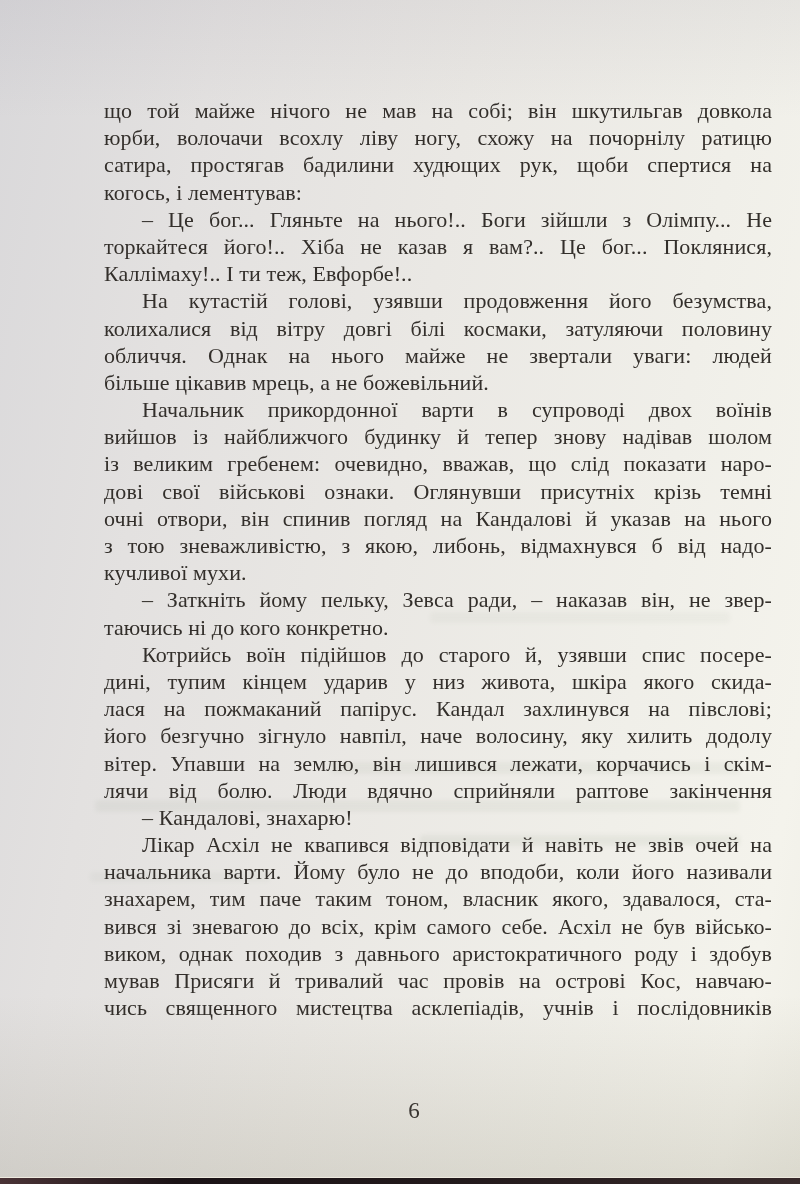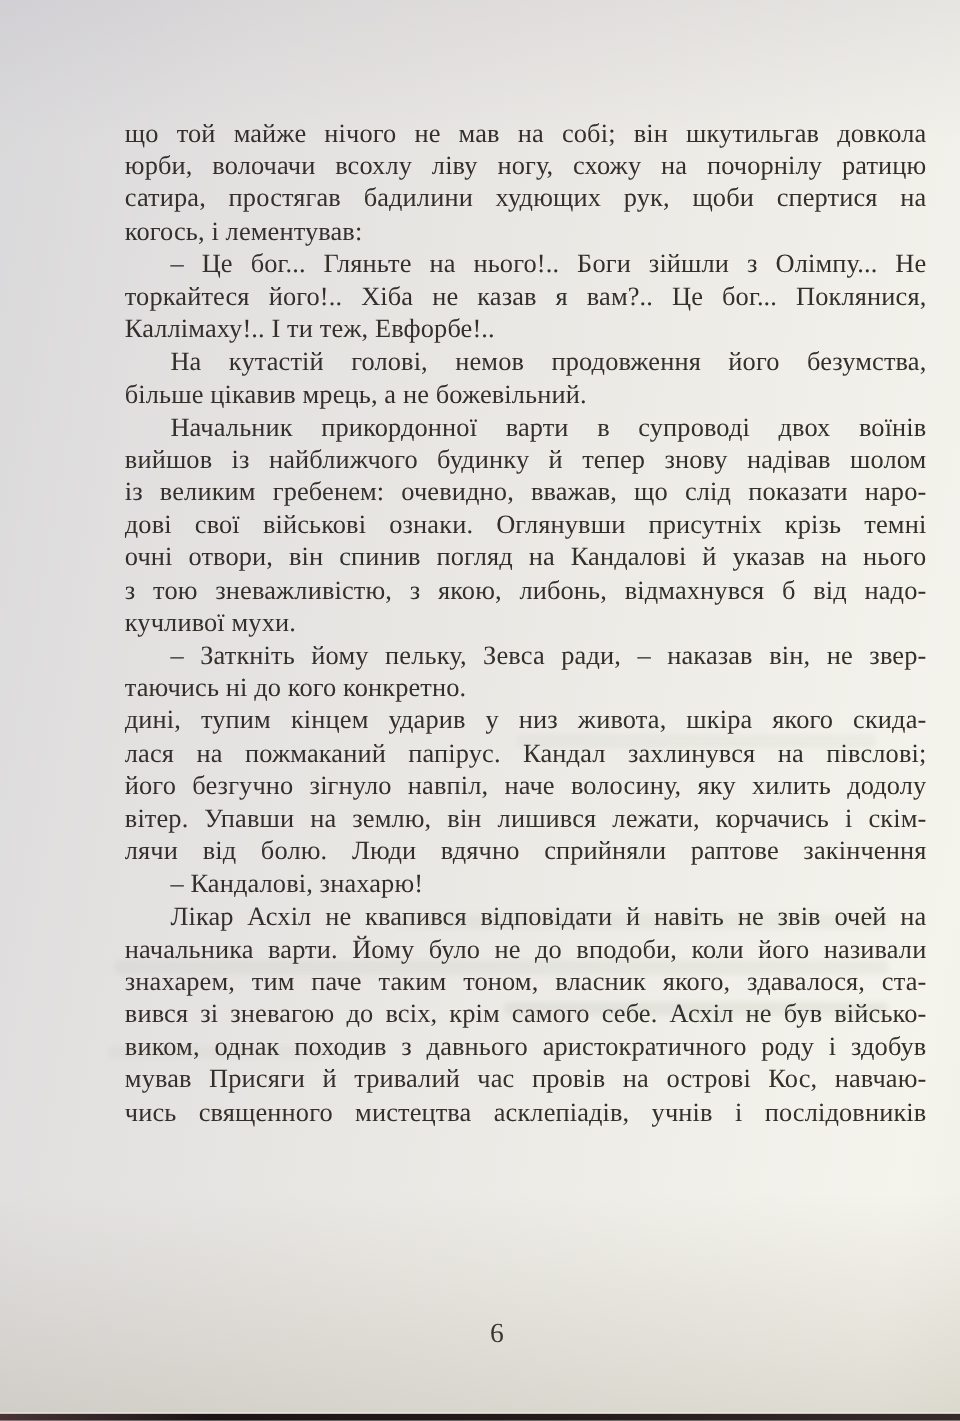--- a/index.html
+++ b/index.html
@@ -87,31 +87,34 @@
 <div class="ghost g5"></div>
 
 <div class="text-block">
     <div class="line just">що той майже нічого не мав на собі; він шкутильгав довкола</div>
     <div class="line just">юрби, волочачи всохлу ліву ногу, схожу на почорнілу ратицю</div>
     <div class="line just">сатира, простягав бадилини худющих рук, щоби спертися на</div>
     <div class="line">когось, і лементував:</div>
     <div class="line just indent">– Це бог... Гляньте на нього!.. Боги зійшли з Олімпу... Не</div>
     <div class="line just">торкайтеся його!.. Хіба не казав я вам?.. Це бог... Поклянися,</div>
     <div class="line">Каллімаху!.. І ти теж, Евфорбе!..</div>
-    <div class="line just indent">На кутастій голові, немов продовження його безумства,</div>
+    <div class="line just indent">На кутастій голові, узявши продовження його безумства,</div>
+    <div class="line just">колихалися від вітру довгі білі космаки, затуляючи половину</div>
+    <div class="line just">обличчя. Однак на нього майже не звертали уваги: людей</div>
     <div class="line">більше цікавив мрець, а не божевільний.</div>
     <div class="line just indent">Начальник прикордонної варти в супроводі двох воїнів</div>
     <div class="line just">вийшов із найближчого будинку й тепер знову надівав шолом</div>
     <div class="line just">із великим гребенем: очевидно, вважав, що слід показати наро-</div>
     <div class="line just">дові свої військові ознаки. Оглянувши присутніх крізь темні</div>
     <div class="line just">очні отвори, він спинив погляд на Кандалові й указав на нього</div>
     <div class="line just">з тою зневажливістю, з якою, либонь, відмахнувся б від надо-</div>
     <div class="line">кучливої мухи.</div>
     <div class="line just indent">– Заткніть йому пельку, Зевса ради, – наказав він, не звер-</div>
     <div class="line">таючись ні до кого конкретно.</div>
+    <div class="line just indent">Котрийсь воїн підійшов до старого й, узявши спис посере-</div>
     <div class="line just">дині, тупим кінцем ударив у низ живота, шкіра якого скида-</div>
     <div class="line just">лася на пожмаканий папірус. Кандал захлинувся на півслові;</div>
     <div class="line just">його безгучно зігнуло навпіл, наче волосину, яку хилить додолу</div>
     <div class="line just">вітер. Упавши на землю, він лишився лежати, корчачись і скім-</div>
     <div class="line just">лячи від болю. Люди вдячно сприйняли раптове закінчення</div>
     <div class="line indent">– Кандалові, знахарю!</div>
     <div class="line just indent">Лікар Асхіл не квапився відповідати й навіть не звів очей на</div>
     <div class="line just">начальника варти. Йому було не до вподоби, коли його називали</div>
     <div class="line just">знахарем, тим паче таким тоном, власник якого, здавалося, ста-</div>
     <div class="line just">вився зі зневагою до всіх, крім самого себе. Асхіл не був військо-</div>

